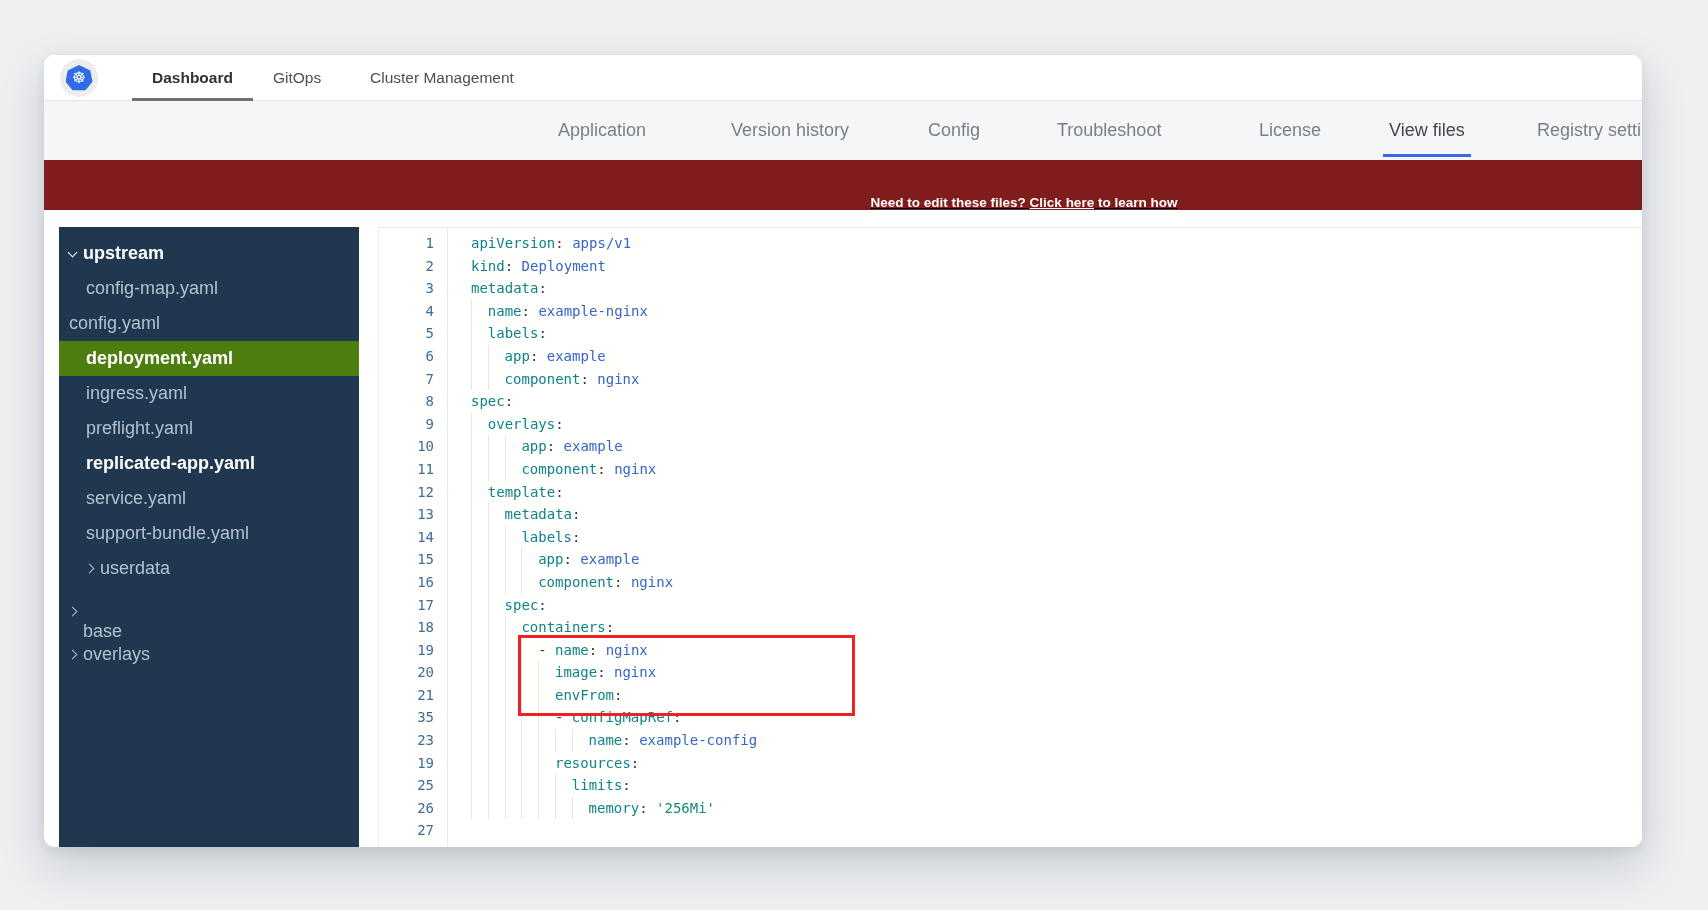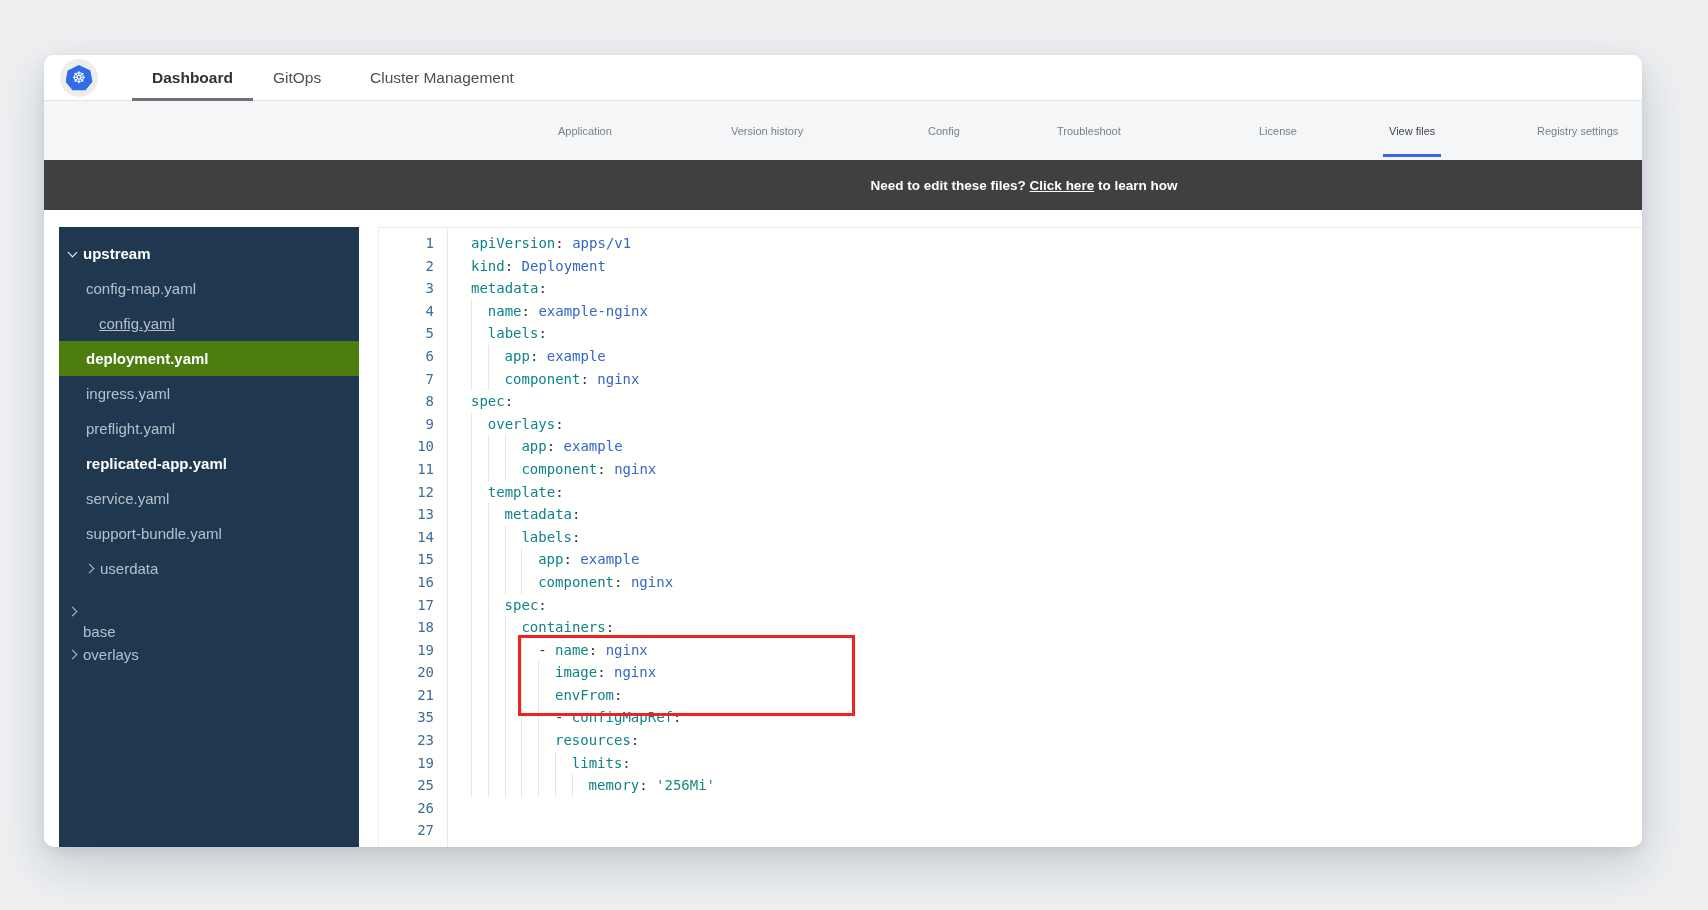--- a/index.html
+++ b/index.html
@@ -18,35 +18,35 @@
                clip-path:polygon(50% 0%, 92% 21%, 100% 64%, 74% 97%, 26% 97%, 0% 64%, 8% 21%); }
   .logo-hept span { color:#fff; font-size:16px; line-height:1; }
   .topnav .tab { position:absolute; top:0; height:46px; display:flex; align-items:center;
                  font-size:15.5px; color:#4c4f54; cursor:pointer; }
   .topnav .tab.active { color:#2e3237; font-weight:700; }
   .topnav .tab.active::after { content:""; position:absolute; left:-20px; right:-20px; bottom:0; height:3px; background:#6e7277; }
 
   
   .subnav { position:absolute; left:0; top:46px; width:100%; height:59px; background:#f5f6f7; z-index:3; }
   .subnav .tab { position:absolute; top:0; height:59px; display:flex; align-items:center;
-                 font-size:11px; color:#7a8088; cursor:pointer; white-space:nowrap; }
+                 font-size:18px; color:#7a8088; cursor:pointer; white-space:nowrap; }
   .subnav .tab.active { color:#43474d; }
   .subnav .tab.active::after { content:""; position:absolute; left:-6px; right:-6px; bottom:3px; height:3px; background:#3668e8; }
 
   
-  .banner { position:absolute; left:0; top:105px; width:100%; height:50px; background:#404040;
-            display:flex; align-items:center; justify-content:center; z-index:2; }
+  .banner { position:absolute; left:0; top:105px; width:100%; height:50px; background:#7f1d1d;
+            display:flex; align-items:flex-end; justify-content:center; z-index:2;text-decoration:underline; }
   .banner .txt { margin-left:362px; color:#fff; font-size:13.5px; font-weight:600; }
   .banner .lnk { font-weight:700; text-decoration:underline; cursor:pointer; color:#fff; }
 
   
   .sidebar { position:absolute; left:15px; top:172px; width:300px; height:620px;
              background:#20384f; padding-top:9px; overflow:hidden; }
   .tree-row { position:relative; height:35px; display:flex; align-items:center;
-              color:#b4c0cd; font-size:15px; cursor:pointer; }
+              color:#b4c0cd; font-size:18px; cursor:pointer; }
   .tree-row.gap { margin-top:8px; }
   .tree-row.selected { background:#4d7c0f; color:#fff; font-weight:700; }
   .tree-row.bold { color:#fff; font-weight:700; }
   .tree-row .lbl { white-space:nowrap; }
   .chev { width:7px; height:7px; border-right:1.7px solid currentColor; border-bottom:1.7px solid currentColor;
           display:inline-block; flex:none; }
   .chev.down { transform:rotate(45deg); margin-top:-3px; }
   .chev.right { transform:rotate(-45deg); }
 
   
@@ -103,21 +103,21 @@
 
   <div class="sidebar">
       <div class="tree-row bold">
         <span class="chev down" style="margin-left: 10px;"></span>
         <span class="lbl" style="margin-left: 7px;">upstream</span>
       </div>
       <div class="tree-row">
         <span class="lbl" style="margin-left: 27px;">config-map.yaml</span>
       </div>
       <div class="tree-row">
-        <span class="lbl" style="margin-left: 40px; text-decoration: underline;">config.yaml</span>
+        <span class="lbl" style="margin-left: 10px;">config.yaml</span>
       </div>
       <div class="tree-row selected">
         <span class="lbl" style="margin-left: 27px;">deployment.yaml</span>
       </div>
       <div class="tree-row">
         <span class="lbl" style="margin-left: 27px;">ingress.yaml</span>
       </div>
       <div class="tree-row">
         <span class="lbl" style="margin-left: 27px;">preflight.yaml</span>
       </div>
@@ -190,20 +190,21 @@
         <div class="code-line"><span class="ig"></span><span class="ig"></span><span class="yk">metadata</span><span class="yp">:</span></div>
         <div class="code-line"><span class="ig"></span><span class="ig"></span><span class="ig"></span><span class="yk">labels</span><span class="yp">:</span></div>
         <div class="code-line"><span class="ig"></span><span class="ig"></span><span class="ig"></span><span class="ig"></span><span class="yk">app</span><span class="yp">:</span> <span class="yv">example</span></div>
         <div class="code-line"><span class="ig"></span><span class="ig"></span><span class="ig"></span><span class="ig"></span><span class="yk">component</span><span class="yp">:</span> <span class="yv">nginx</span></div>
         <div class="code-line"><span class="ig"></span><span class="ig"></span><span class="yk">spec</span><span class="yp">:</span></div>
         <div class="code-line"><span class="ig"></span><span class="ig"></span><span class="ig"></span><span class="yk">containers</span><span class="yp">:</span></div>
         <div class="code-line"><span class="ig"></span><span class="ig"></span><span class="ig"></span><span class="ig"></span><span class="yp">- </span><span class="yk">name</span><span class="yp">:</span> <span class="yv">nginx</span></div>
         <div class="code-line"><span class="ig"></span><span class="ig"></span><span class="ig"></span><span class="ig"></span><span class="ig"></span><span class="yk">image</span><span class="yp">:</span> <span class="yv">nginx</span></div>
         <div class="code-line"><span class="ig"></span><span class="ig"></span><span class="ig"></span><span class="ig"></span><span class="ig"></span><span class="yk">envFrom</span><span class="yp">:</span></div>
         <div class="code-line"><span class="ig"></span><span class="ig"></span><span class="ig"></span><span class="ig"></span><span class="ig"></span><span class="yp">- </span><span class="yk">configMapRef</span><span class="yp">:</span></div>
+        <div class="code-line"><span class="ig"></span><span class="ig"></span><span class="ig"></span><span class="ig"></span><span class="ig"></span><span class="ig"></span><span class="ig"></span><span class="yk">name</span><span class="yp">:</span> <span class="yv">example-config</span></div>
         <div class="code-line"><span class="ig"></span><span class="ig"></span><span class="ig"></span><span class="ig"></span><span class="ig"></span><span class="yk">resources</span><span class="yp">:</span></div>
         <div class="code-line"><span class="ig"></span><span class="ig"></span><span class="ig"></span><span class="ig"></span><span class="ig"></span><span class="ig"></span><span class="yk">limits</span><span class="yp">:</span></div>
         <div class="code-line"><span class="ig"></span><span class="ig"></span><span class="ig"></span><span class="ig"></span><span class="ig"></span><span class="ig"></span><span class="ig"></span><span class="yk">memory</span><span class="yp">:</span> <span class="ys">'256Mi'</span></div>
       </div>
   </div>
 
   <div class="hl-box"></div>
 </div>
 
 </body></html>

